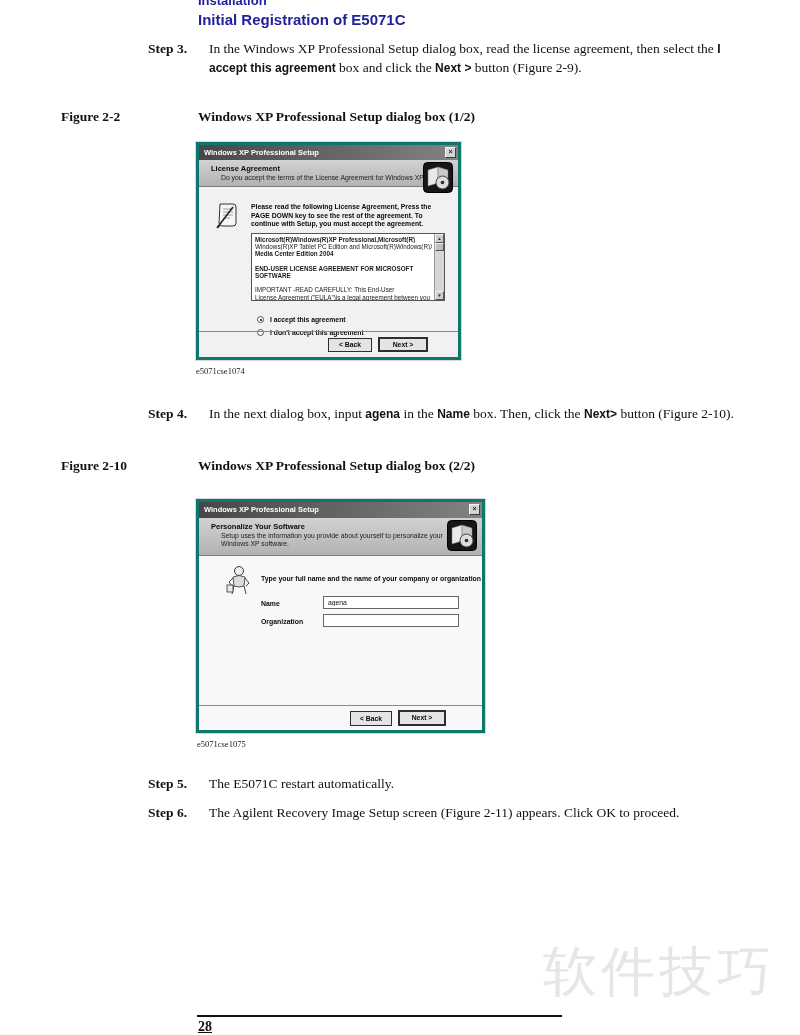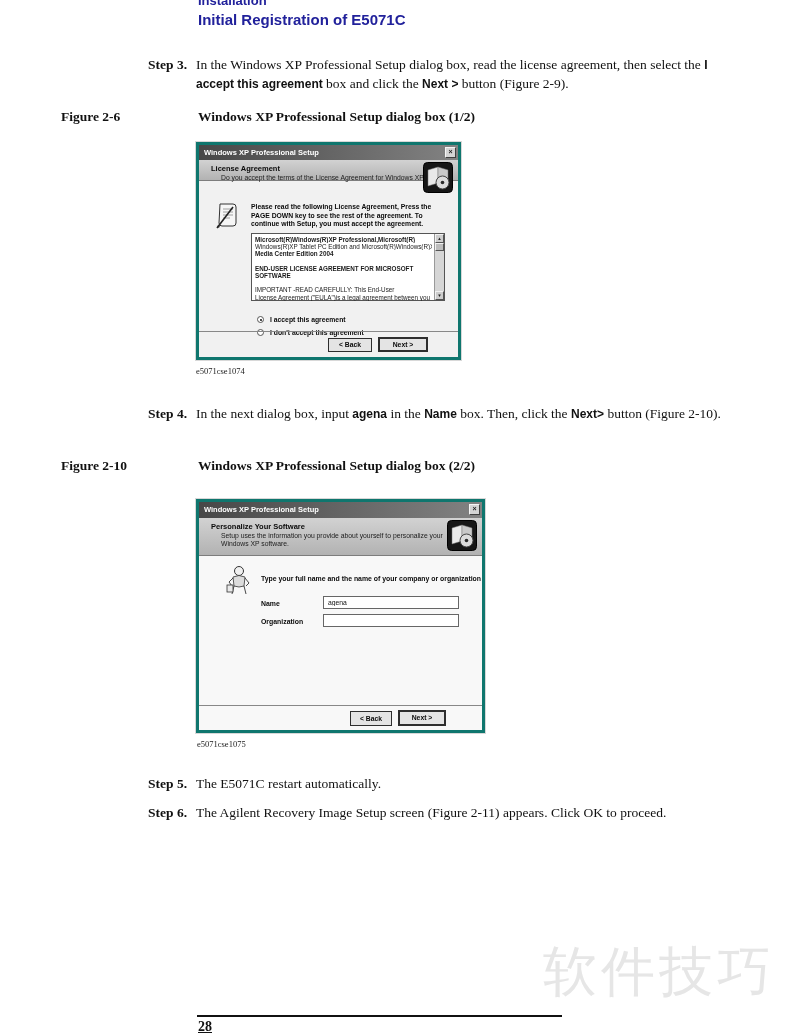--- a/index.html
+++ b/index.html
@@ -8,21 +8,21 @@
           font-family:"Liberation Serif", serif; color:#111; }
 
   
   .doc-header { position:absolute; left:198px; top:-7px; }
   .doc-section { font-family:"Liberation Sans",sans-serif; font-weight:bold; font-size:13px; color:#21219b; }
   .doc-title   { font-family:"Liberation Sans",sans-serif; font-weight:bold; font-size:15px; color:#21219b; margin-top:3px; }
 
   
   .step { position:absolute; left:148px; width:578px; font-size:13.5px; line-height:17.5px; }
   .step-label { position:absolute; left:0; top:0; font-weight:bold; }
-  .step-text  { margin-left:48px; width:532px; }
+  .step-text  { margin-left:61px; width:532px; }
   .ui { font-family:"Liberation Sans",sans-serif; font-weight:bold; font-size:12px; }
 
   
   .figrow { position:absolute; left:61px; display:flex; font-size:13.5px; font-weight:bold; }
   .fig-label { width:137px; }
 
   .caption { position:absolute; font-family:Liberation Serif, serif; font-size:8.5px; color:#222; }
 
   
   .dialog { position:absolute; font-family:"Liberation Sans",sans-serif; background:#f1f1f1;
@@ -33,21 +33,21 @@
   .titlebar { position:absolute; left:0; top:0; right:0; height:15px;
               background:linear-gradient(90deg,#474747,#828282); color:#fff; font-weight:bold;
               font-size:7.5px; line-height:15px; padding-left:5px; }
   .d2 .titlebar { height:16px; line-height:16px; }
   .closebtn { position:absolute; top:2px; right:2px; width:11px; height:11px; background:#d4d4d4;
               border:1px solid; border-color:#f5f5f5 #3f3f3f #3f3f3f #f5f5f5; color:#222;
               font-size:7px; line-height:8px; text-align:center; font-weight:bold; }
 
   .hdrband { position:absolute; left:0; right:0; background:linear-gradient(#d2d2d2,#b2b2b2);
              border-bottom:1px solid #7d7d7d; }
-  .d1 .hdrband { top:15px; height:21px; }
+  .d1 .hdrband { top:15px; height:27px; }
   .d2 .hdrband { top:16px; height:38px; }
   .hdr-title { position:absolute; left:12px; top:4px; font-size:7.5px; font-weight:bold; color:#0a0a0a; }
   .hdr-sub   { position:absolute; left:22px; top:14px; font-size:6.8px; line-height:8px; color:#1c1c1c; width:210px; }
   .d2 .hdr-sub { width:240px; }
   .bookicon { position:absolute; top:2px; right:5px; width:30px; height:31px; }
 
   
   .scrollicon { position:absolute; left:16px; top:57px; width:23px; height:27px; }
   .instr1 { position:absolute; left:52px; top:58px; width:198px; font-size:6.8px; font-weight:bold;
             line-height:8.6px; color:#0a0a0a; }
@@ -97,27 +97,27 @@
 </head>
 <body>
 
 <div class="page">
 
   <div class="doc-header">
     <div class="doc-section">Installation</div>
     <div class="doc-title">Initial Registration of E5071C</div>
   </div>
 
-  <div class="step" style="top:56px">
+  <div class="step" style="top:40px">
     <span class="step-label">Step 3.</span>
     <div class="step-text"><span>In the Windows XP Professional Setup dialog box, read the license agreement, then select the </span><span class="ui">I accept this agreement</span><span> box and click the </span><span class="ui">Next &gt;</span><span> button (Figure 2-9).</span></div>
   </div>
 
   <div class="figrow" style="top:109px">
-    <span class="fig-label">Figure 2-6</span>
+    <span class="fig-label">Figure 2-2</span>
     <span class="fig-title">Windows XP Professional Setup dialog box (1/2)</span>
   </div>
 
   <div class="dialog d1">
     <div class="titlebar">Windows XP Professional Setup</div>
     <div class="closebtn">×</div>
 
     <div class="hdrband">
       <div class="hdr-title">License Agreement</div>
       <div class="hdr-sub">Do you accept the terms of the License Agreement for Windows XP?</div>

